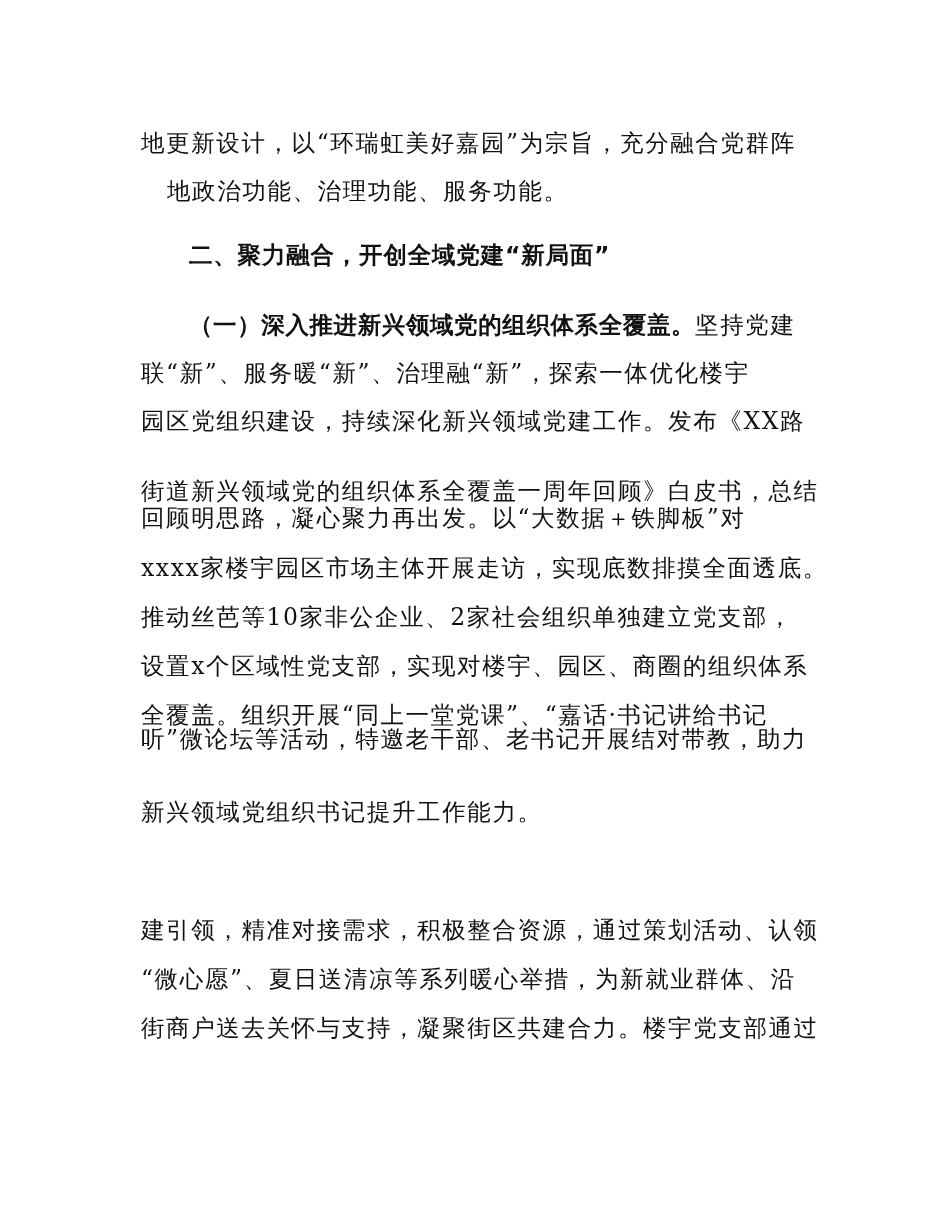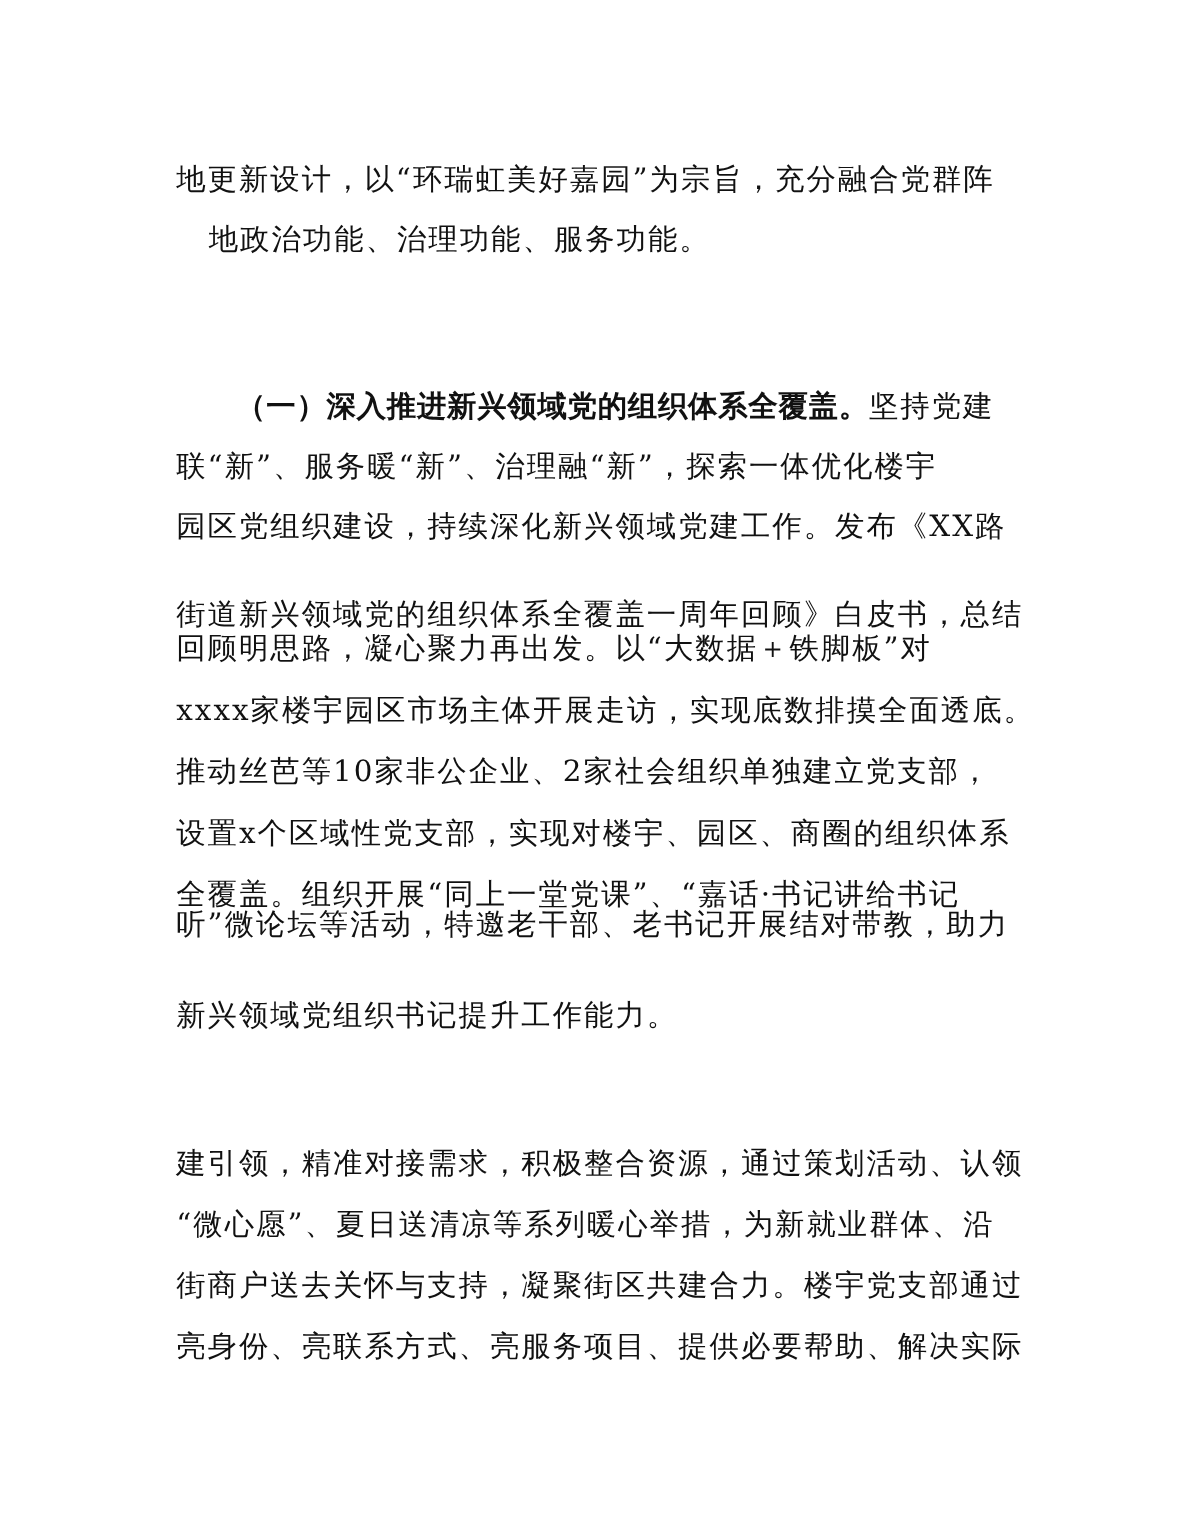--- a/index.html
+++ b/index.html
@@ -49,33 +49,33 @@
     }
   </style>
 </head>
 <body>
 
 <div class="page">
 
   <div class="line" style="top:128px;">地更新设计，以“环瑞虹美好嘉园”为宗旨，充分融合党群阵</div>
   <div class="line" style="top:176px;margin-left:26px;">地政治功能、治理功能、服务功能。</div>
 
+  <div class="line indent heading" style="top:240px;">二、聚力融合，开创全域党建“新局面”</div>
 
   <div class="line indent" style="top:310px;">
     <span class="bold">（一）深入推进新兴领域党的组织体系全覆盖。</span><span>坚持党建</span>
   </div>
   <div class="line" style="top:358px;">联“新”、服务暖“新”、治理融“新”，探索一体优化楼宇</div>
   <div class="line" style="top:406px;">园区党组织建设，持续深化新兴领域党建工作。发布《XX路</div>
   <div class="line" style="top:476px;">街道新兴领域党的组织体系全覆盖一周年回顾》白皮书，总结</div>
   <div class="line" style="top:503px;">回顾明思路，凝心聚力再出发。以“大数据＋铁脚板”对</div>
   <div class="line" style="top:553px;">xxxx家楼宇园区市场主体开展走访，实现底数排摸全面透底。</div>
   <div class="line" style="top:602px;">推动丝芭等10家非公企业、2家社会组织单独建立党支部，</div>
   <div class="line" style="top:651px;">设置x个区域性党支部，实现对楼宇、园区、商圈的组织体系</div>
   <div class="line" style="top:700px;">全覆盖。组织开展“同上一堂党课”、“嘉话·书记讲给书记</div>
   <div class="line" style="top:724px;">听”微论坛等活动，特邀老干部、老书记开展结对带教，助力</div>
   <div class="line" style="top:797px;">新兴领域党组织书记提升工作能力。</div>
 
   <div class="line" style="top:915px;">建引领，精准对接需求，积极整合资源，通过策划活动、认领</div>
   <div class="line" style="top:964px;">“微心愿”、夏日送清凉等系列暖心举措，为新就业群体、沿</div>
   <div class="line" style="top:1013px;">街商户送去关怀与支持，凝聚街区共建合力。楼宇党支部通过</div>
-  <div class="line" style="top:1062px;">亮身份、亮联系方式、亮服务项目、提供必要帮助、解决实际</div>
 
 </div>
 
 </body></html>

